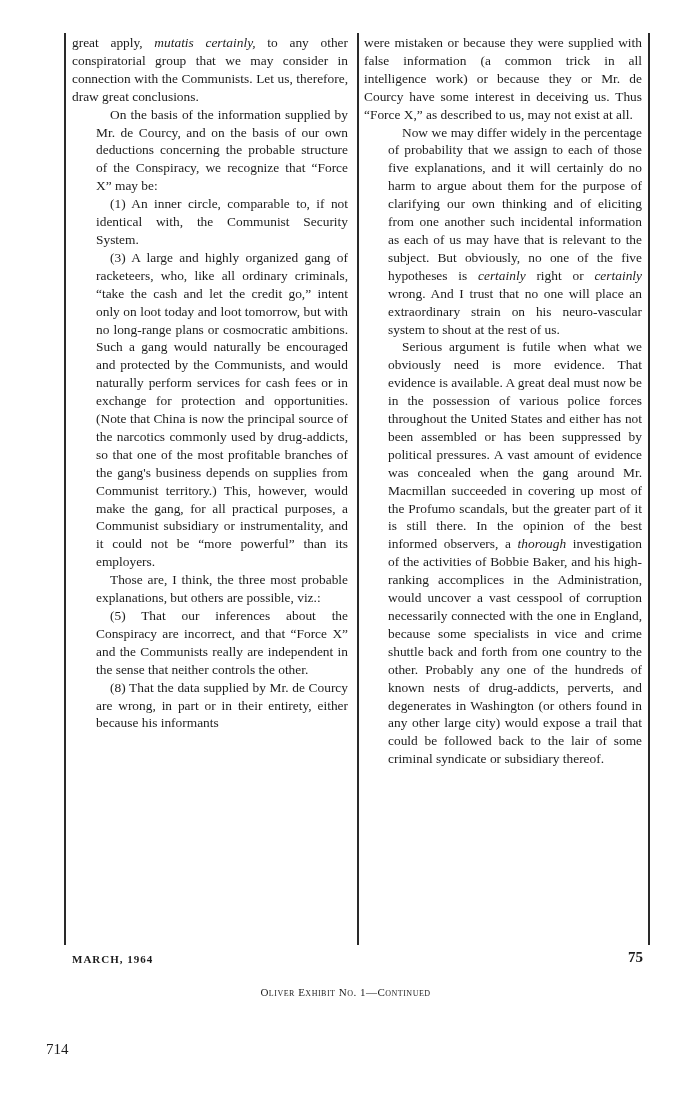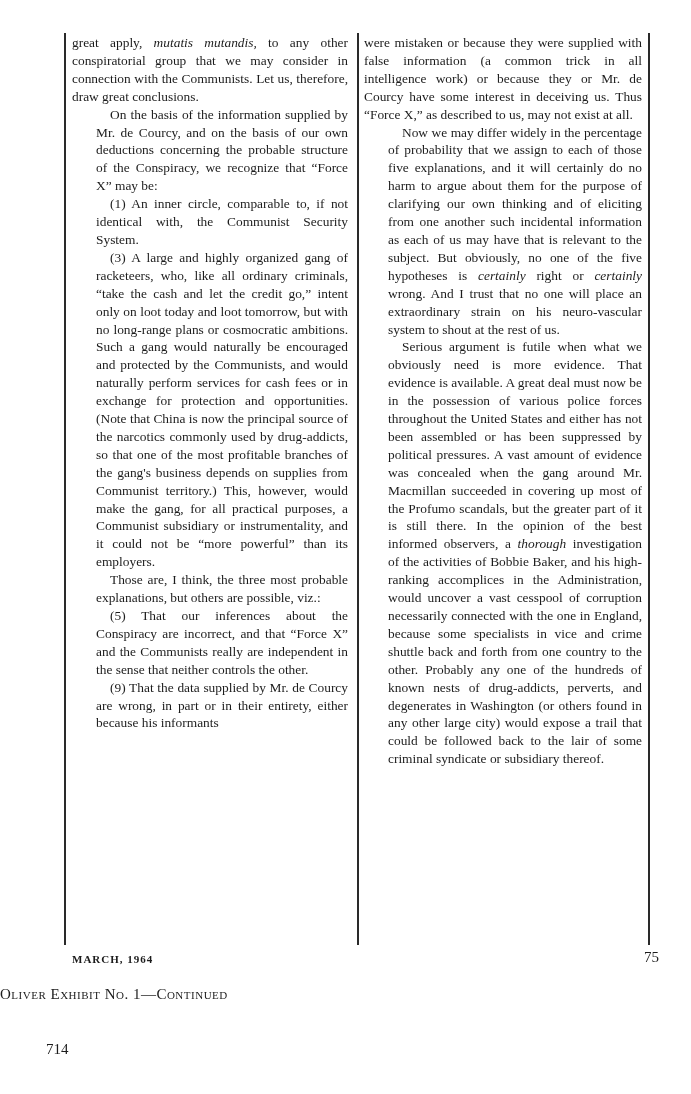--- a/index.html
+++ b/index.html
@@ -24,47 +24,47 @@
   .col.c1 { left: 72px; }
   .col.c2 { left: 364px; width: 278px; }
   .col p { margin: 0; text-indent: 0; }
   .col p.ind { text-indent: 14px; margin-left: 24px; }
   .col em { font-style: italic; }
   .footer-date {
     position: absolute; left: 72px; top: 953px;
     font-size: 11px; font-weight: bold; letter-spacing: 1px;
   }
   .footer-page {
-    position: absolute; left: 644px; top: 949px;
-    font-size: 15px; font-weight: normal;
+    position: absolute; left: 628px; top: 949px;
+    font-size: 15px; font-weight: bold;
   }
   .exhibit {
     position: absolute; left: 0; width: 691px; top: 986px;
-    text-align: left; font-size: 15px; font-variant: small-caps; letter-spacing: 0.5px;
+    text-align: center; font-size: 11px; font-variant: small-caps; letter-spacing: 0.5px;
   }
   .page-num {
     position: absolute; left: 46px; top: 1041px; font-size: 15px;
   }
 </style>
 </head>
 <body>
 
 <div class="page">
   <div class="rule left"></div>
   <div class="rule mid"></div>
   <div class="rule right"></div>
 
   <div class="col c1">
-      <p class=""><span>great apply, </span><em>mutatis mutandis,</em><span> to any other conspiratorial group that we may consider in connection with the Com­munists. Let us, therefore, draw great conclusions.</span></p>
+      <p class=""><span>great apply, </span><em>mutatis certainly,</em><span> to any other conspiratorial group that we may consider in connection with the Com­munists. Let us, therefore, draw great conclusions.</span></p>
       <p class="ind"><span>On the basis of the information supplied by Mr. de Courcy, and on the basis of our own deductions concerning the probable structure of the Conspiracy, we recognize that “Force X” may be:</span></p>
       <p class="ind"><span>(1) An inner circle, comparable to, if not identical with, the Communist Security System.</span></p>
       <p class="ind"><span>(3) A large and highly organized gang of racketeers, who, like all or­dinary criminals, “take the cash and let the credit go,” intent only on loot today and loot tomorrow, but with no long-range plans or cosmocratic ambitions. Such a gang would naturally be en­couraged and protected by the Com­munists, and would naturally perform services for cash fees or in exchange for protection and opportunities. (Note that China is now the principal source of the narcotics commonly used by drug-addicts, so that one of the most profit­able branches of the gang's business depends on supplies from Communist territory.) This, however, would make the gang, for all practical purposes, a Communist subsidiary or instrumental­ity, and it could not be “more powerful” than its employers.</span></p>
       <p class="ind"><span>Those are, I think, the three most probable explanations, but others are possible, viz.:</span></p>
       <p class="ind"><span>(5) That our inferences about the Conspiracy are incorrect, and that “Force X” and the Communists really are independent in the sense that neither controls the other.</span></p>
-      <p class="ind"><span>(9) That the data supplied by Mr. de Courcy are wrong, in part or in their entirety, either because his informants</span></p>
+      <p class="ind"><span>(8) That the data supplied by Mr. de Courcy are wrong, in part or in their entirety, either because his informants</span></p>
     </div>
   <div class="col c2">
       <p class=""><span>were mistaken or because they were supplied with false information (a com­mon trick in all intelligence work) or because they or Mr. de Courcy have some interest in deceiving us. Thus “Force X,” as described to us, may not exist at all.</span></p>
       <p class="ind"><span>Now we may differ widely in the per­centage of probability that we assign to each of those five explanations, and it will certainly do no harm to argue about them for the purpose of clarifying our own thinking and of eliciting from one another such incidental information as each of us may have that is relevant to the subject. But obviously, no one of the five hypotheses is </span><em>certainly</em><span> right or </span><em>certainly</em><span> wrong. And I trust that no one will place an extraordinary strain on his neuro-vascular system to shout at the rest of us.</span></p>
       <p class="ind"><span>Serious argument is futile when what we obviously need is more evidence. That evidence is available. A great deal must now be in the possession of various police forces throughout the United States and either has not been assembled or has been suppressed by political pressures. A vast amount of evidence was concealed when the gang around Mr. Macmillan succeeded in covering up most of the Profumo scandals, but the greater part of it is still there. In the opinion of the best informed observers, a </span><em>thorough</em><span> inves­tigation of the activities of Bobbie Baker, and his high-ranking accomplices in the Administration, would uncover a vast cesspool of corruption necessarily con­nected with the one in England, because some specialists in vice and crime shuttle back and forth from one coun­try to the other. Probably any one of the hundreds of known nests of drug-addicts, perverts, and degenerates in Washington (or others found in any other large city) would expose a trail that could be followed back to the lair of some criminal syndicate or subsidiary thereof.</span></p>
     </div>
 
   <div class="footer-date">MARCH, 1964</div>
   <div class="footer-page">75</div>
 

